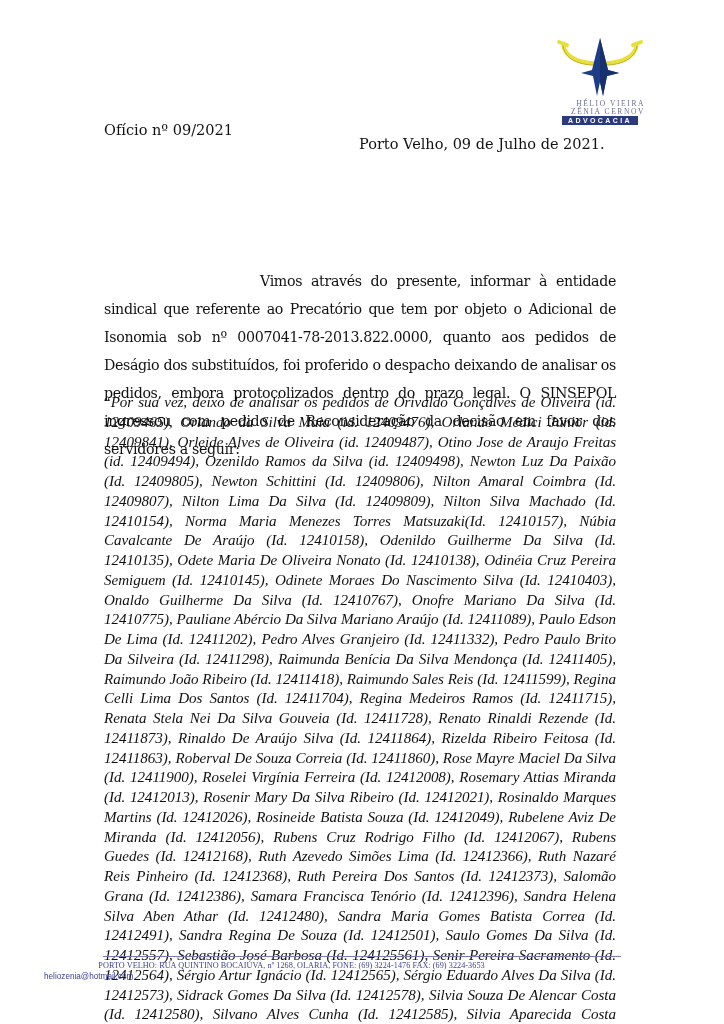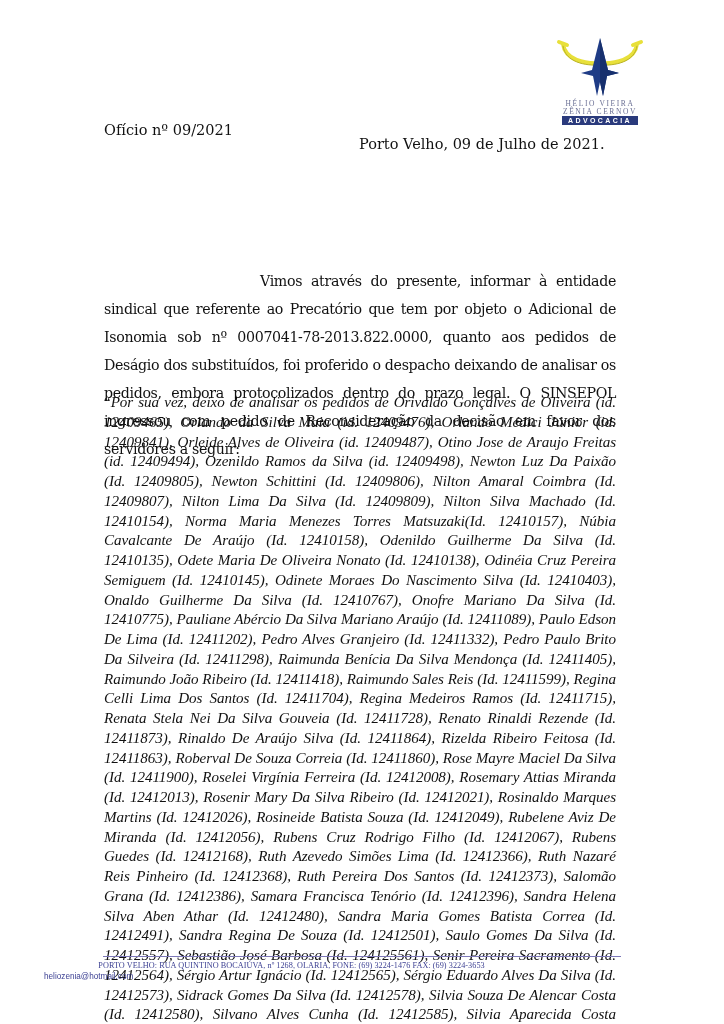--- a/index.html
+++ b/index.html
@@ -28,21 +28,21 @@
       left: 555px;
       top: 30px;
       width: 90px;
       height: 95px;
     }
     .logo svg { display: block; }
     .logo-line1, .logo-line2 {
       position: absolute;
       left: 0;
       width: 90px;
-      text-align: center;
+      text-align: right;
       font-family: "Liberation Serif", serif;
       font-size: 7.5px;
       letter-spacing: 1.6px;
       color: #6a6f94;
       white-space: nowrap;
     }
     .logo-line1 { top: 69px; }
     .logo-line2 { top: 77px; }
     .logo-badge {
       position: absolute;

